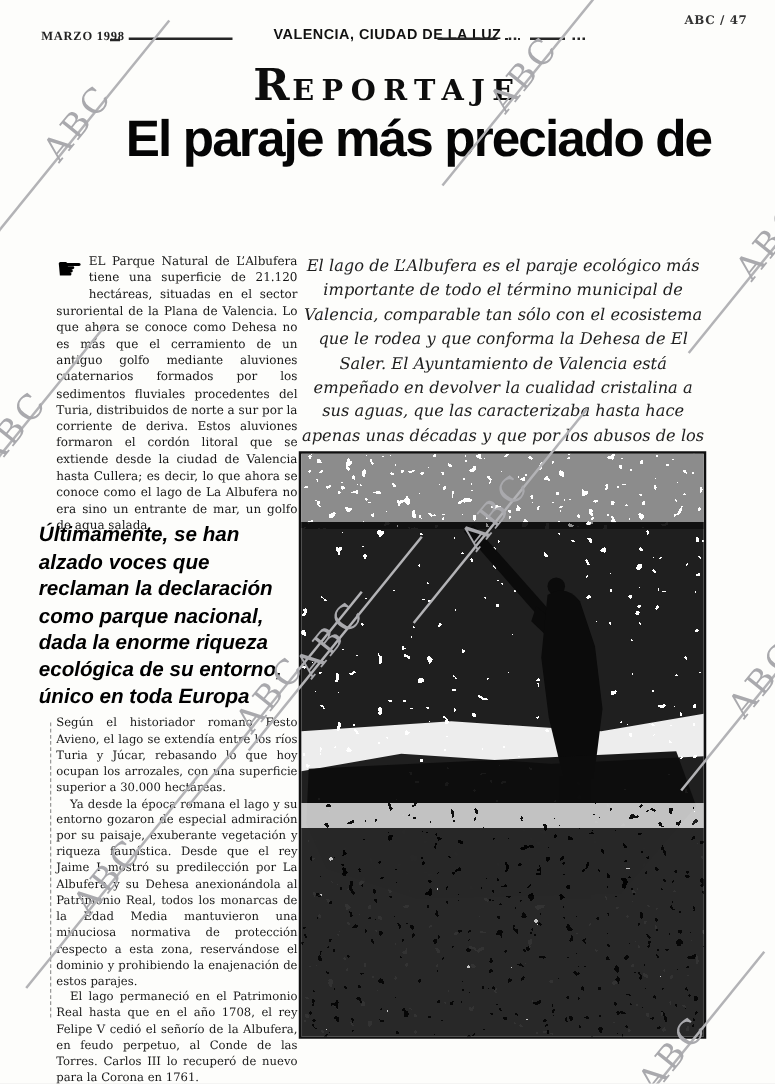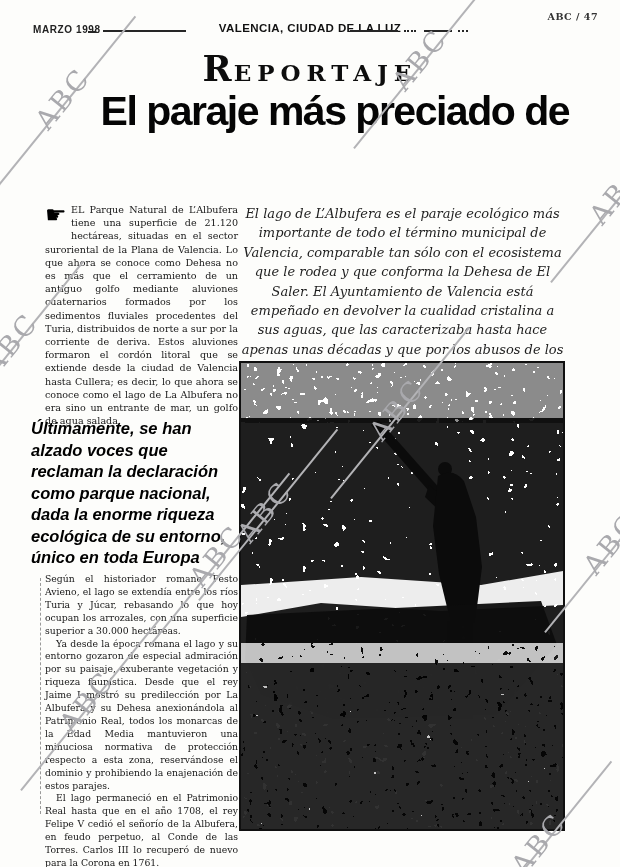--- a/index.html
+++ b/index.html
@@ -6,21 +6,21 @@
   html,body { background:#e8e8e8; }
   #page {
     position:relative; width:620px; height:867px;
     background:#fdfdfb; overflow:hidden; margin:0 auto;
     font-family:"DejaVu Serif", serif; color:#1b1b1b;
   }
 
   
   .hdr-date {
     position:absolute; left:33px; top:24px;
-    font-family:Liberation Sans, sans-serif; font-weight:bold;
+    font-family:Liberation Serif, serif; font-weight:bold;
     font-size:10px; letter-spacing:0.6px; color:#222;
   }
   .hdr-section {
     position:absolute; left:0; top:22px; width:620px; text-align:center;
     font-family:"Liberation Sans", sans-serif; font-weight:bold;
     font-size:11.5px; letter-spacing:0.4px; color:#111;
   }
   .hdr-page {
     position:absolute; right:22px; top:11px;
     font-family:"DejaVu Serif", serif; font-weight:bold;

